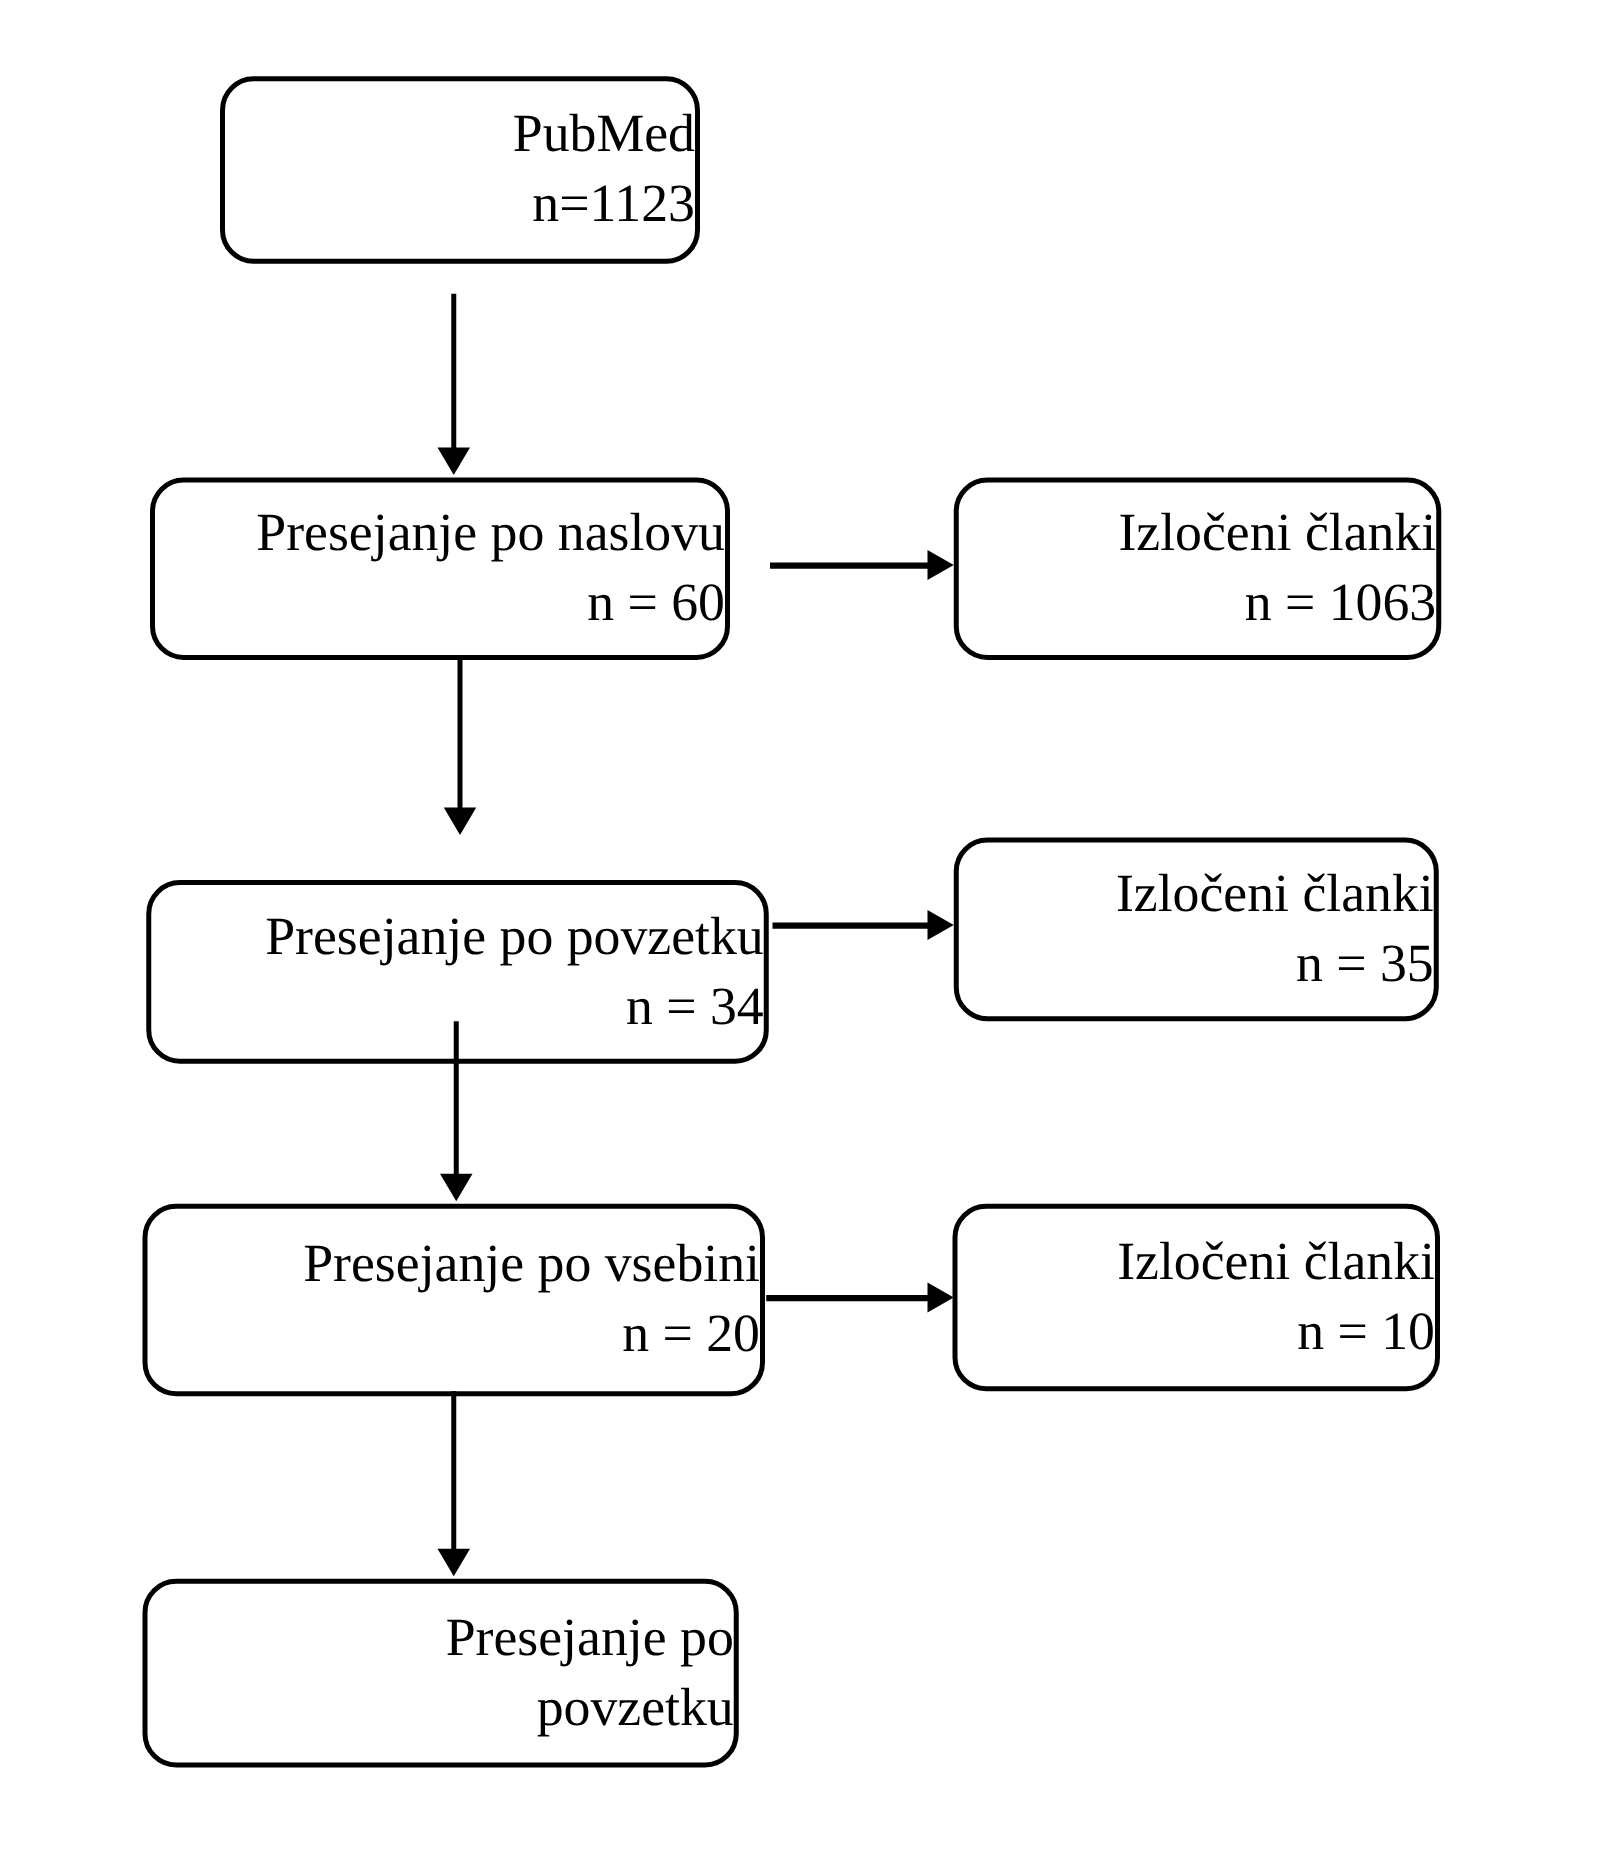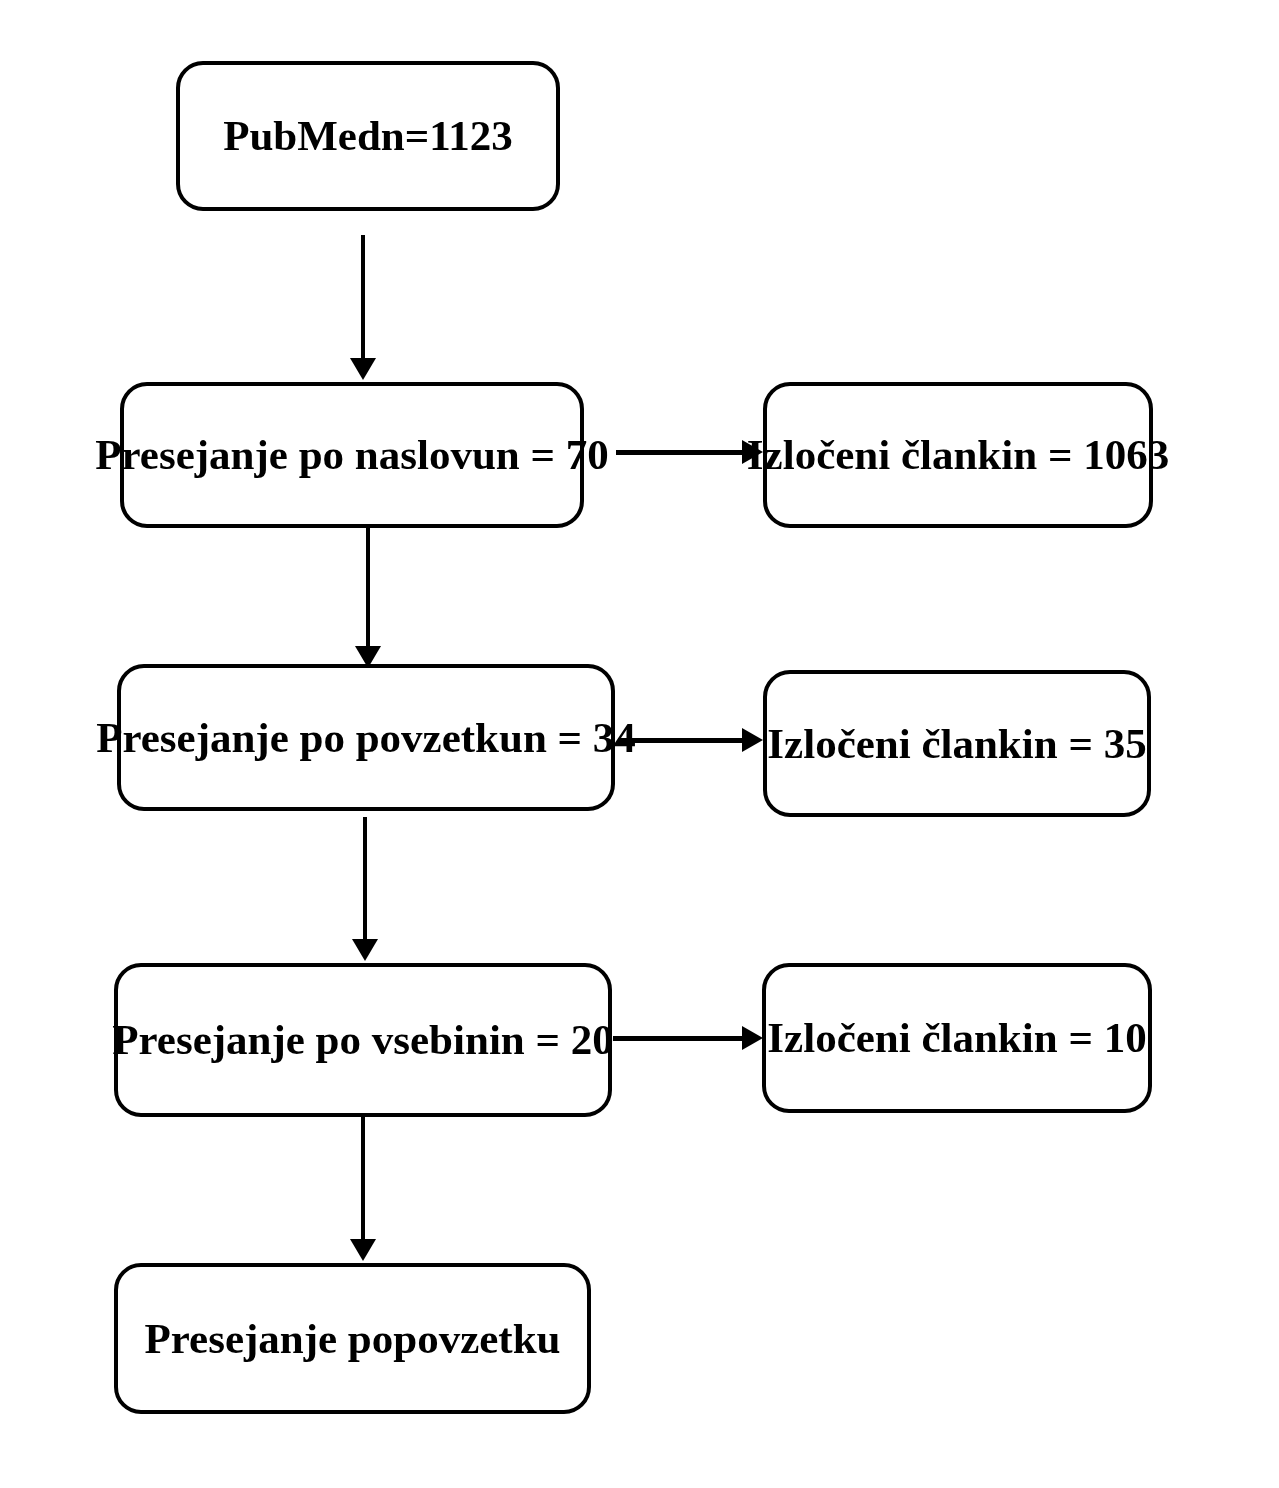--- a/index.html
+++ b/index.html
@@ -16,35 +16,35 @@
     overflow: hidden;
   }
   .node {
     position: absolute;
     box-sizing: border-box;
     border: 4px solid #000000;
     border-radius: 27px;
     background: #ffffff;
     color: #000000;
     display: flex;
-    flex-direction: row;
-    align-items: center;
+    flex-direction: column;
+    align-items: flex-end;
     justify-content: center;
     text-align: center;
-    font-weight: bold;
+    font-weight: normal;
     font-size: 43px;
     line-height: 56px;
   }
   .node .line { white-space: nowrap; }
 
   
   .n-pubmed            { left: 176px; top: 61px;   width: 384px; height: 150px; }
   
   .n-screen-title      { left: 120px; top: 382px;  width: 464px; height: 146px; }
-  .n-screen-abstract   { left: 117px; top: 664px;  width: 498px; height: 147px; }
+  .n-screen-abstract   { left: 117px; top: 704px;  width: 498px; height: 147px; }
   .n-screen-content    { left: 114px; top: 963px;  width: 498px; height: 154px; }
   .n-screen-quality    { left: 114px; top: 1263px; width: 477px; height: 151px; }
   
   .n-excl-title        { left: 763px; top: 382px;  width: 390px; height: 146px; }
   .n-excl-abstract     { left: 763px; top: 670px;  width: 388px; height: 147px; }
   .n-excl-content      { left: 762px; top: 963px;  width: 390px; height: 150px; }
 
   
   .vshaft {
     position: absolute;
@@ -98,21 +98,21 @@
 
 <div class="canvas">
 
   <div class="node n-pubmed">
     <div class="line">PubMed</div>
     <div class="line">n=1123</div>
   </div>
 
   <div class="node n-screen-title">
     <div class="line">Presejanje po naslovu</div>
-    <div class="line">n = 70</div>
+    <div class="line">n = 60</div>
   </div>
 
   <div class="node n-excl-title">
     <div class="line">Izločeni članki</div>
     <div class="line">n = 1063</div>
   </div>
 
   <div class="node n-screen-abstract">
     <div class="line">Presejanje po povzetku</div>
     <div class="line">n = 34</div>

